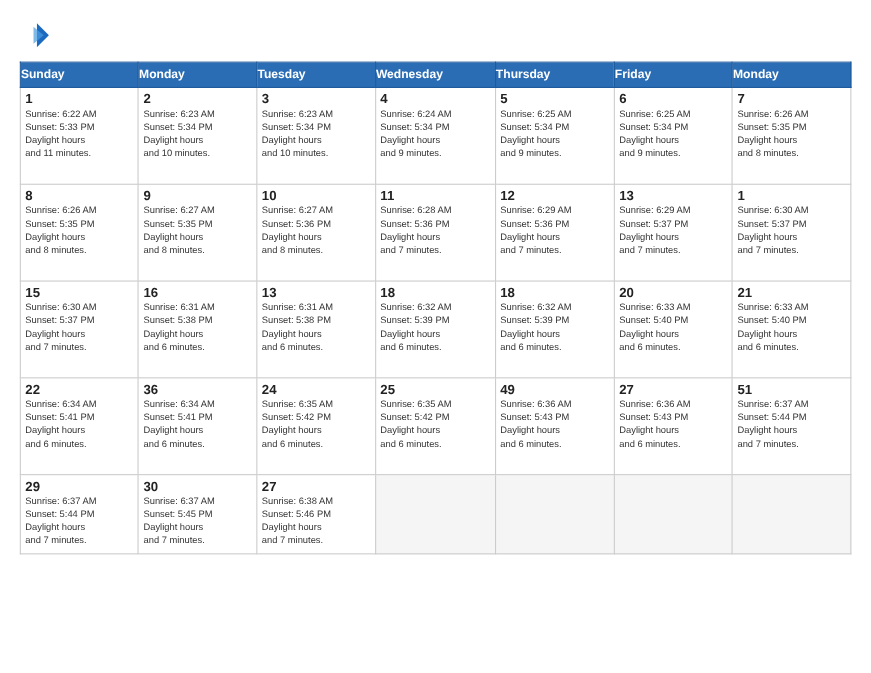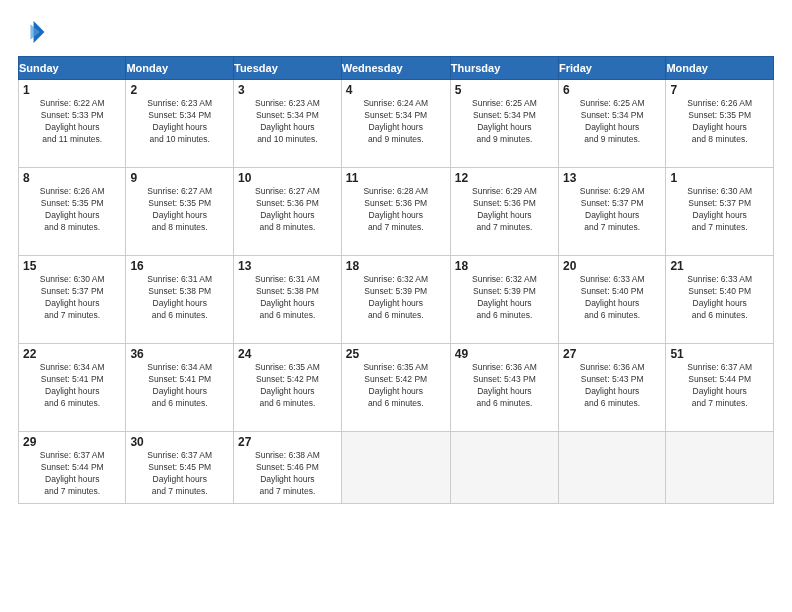--- a/index.html
+++ b/index.html
@@ -83,21 +83,20 @@
       font-size: 12px;
       font-weight: bold;
       color: #222;
       display: block;
       margin-bottom: 1px;
     }
     .day-info {
       font-size: 8.5px;
       color: #333;
       line-height: 1.4;
-      text-align: center;
     }
     .empty-cell {
       background: #f5f5f5 !important;
     }
   </style>
 </head>
 <body>
 
 <div class="page">
   <div class="header">

